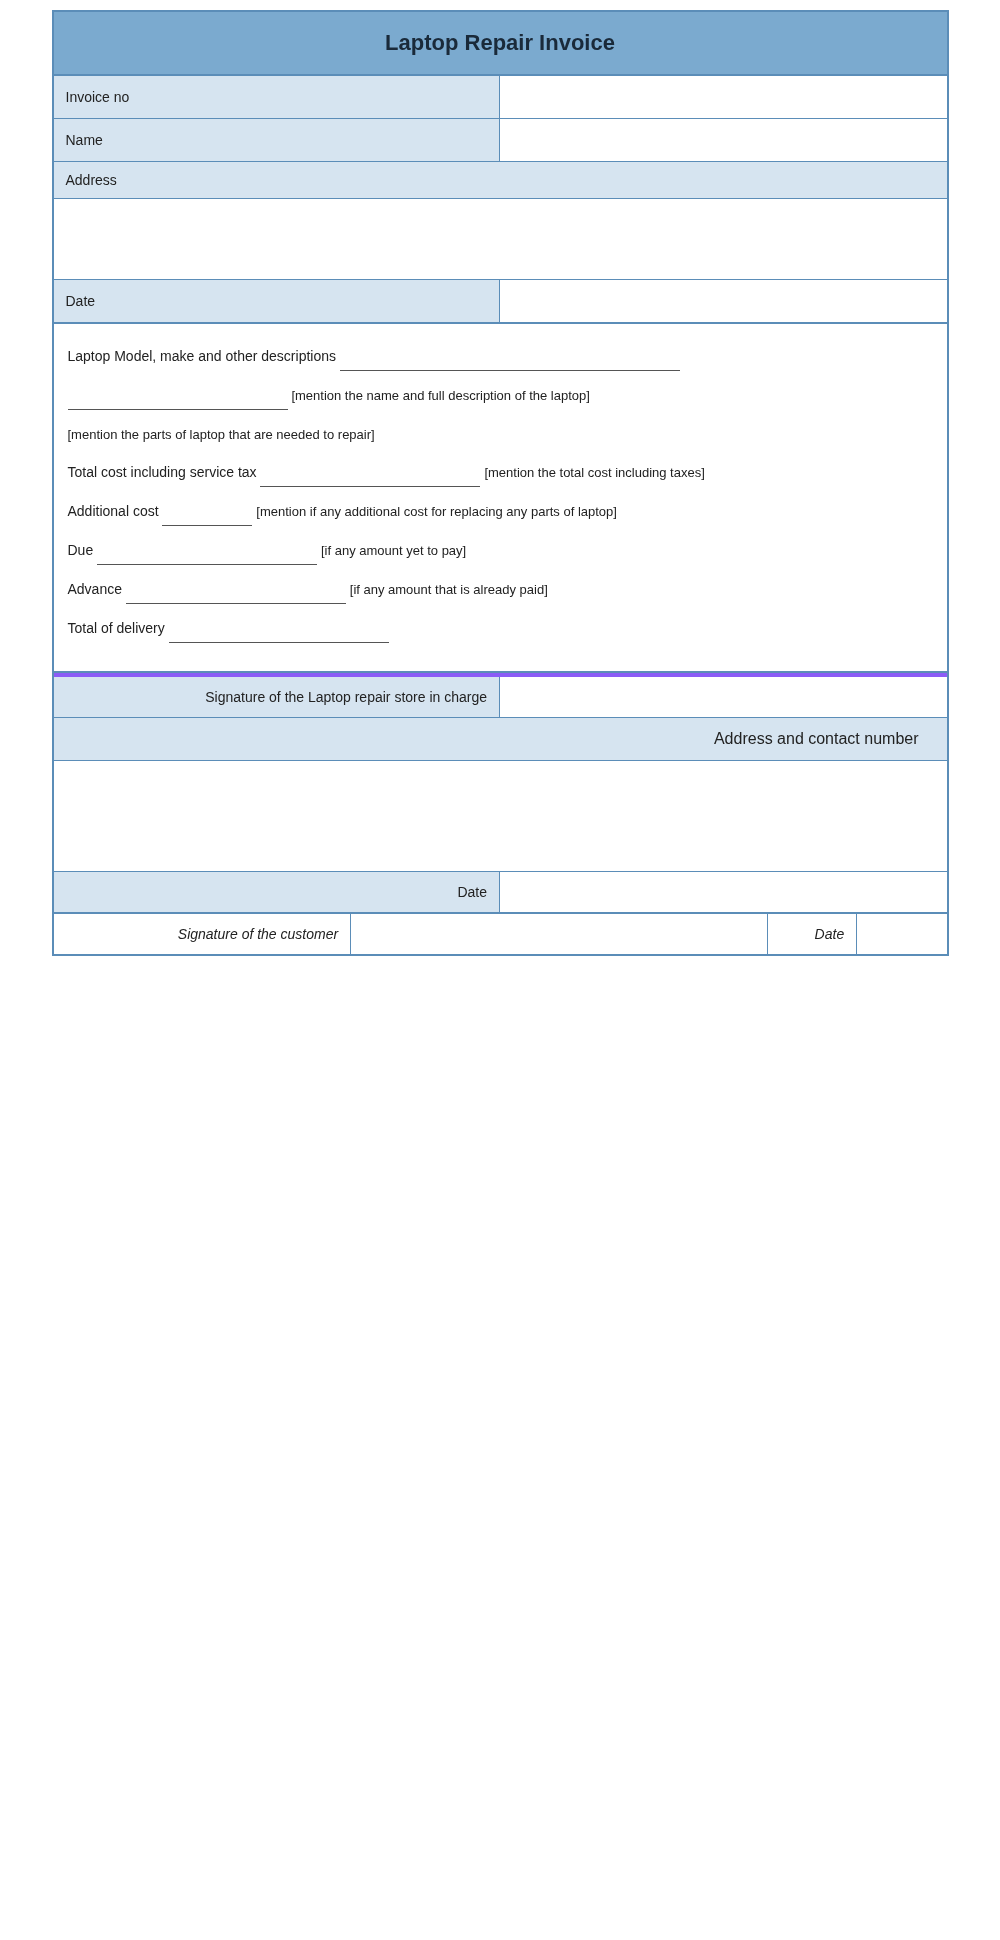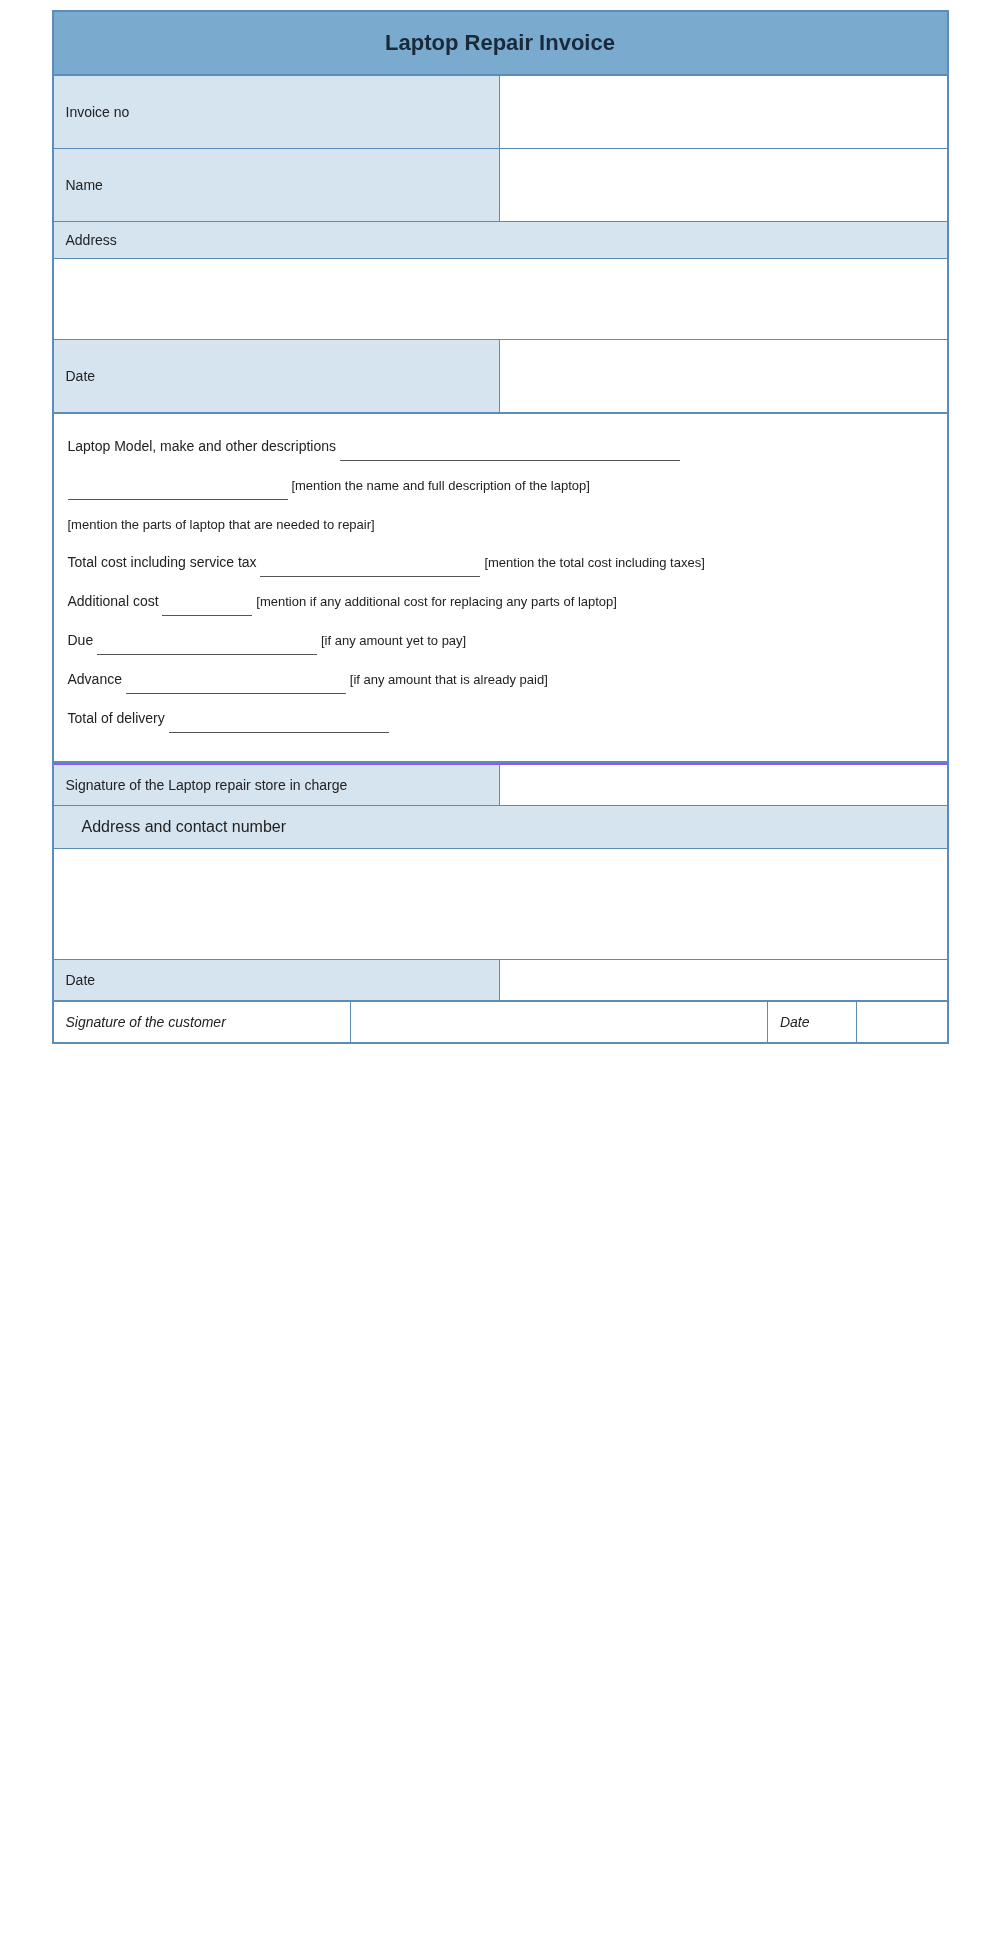--- a/index.html
+++ b/index.html
@@ -45,21 +45,21 @@
       display: flex;
       border-bottom: 1px solid #5b8db8;
     }
 
     .info-row:last-child {
       border-bottom: none;
     }
 
     .info-cell-label {
       background-color: #d6e4f0;
-      padding: 28px 12px;
+      padding: 13px 12px;
       width: 50%;
       border-right: 1px solid #5b8db8;
       font-size: 14px;
     }
 
     .info-cell-value {
       background-color: #fff;
       padding: 10px 12px;
       width: 50%;
       font-size: 14px;
@@ -126,21 +126,22 @@
       width: 90px;
     }
 
     .hint-text {
       font-size: 13px;
       color: #222;
     }
 
     
     .signature-section {
-      border-top: 2px solid #8b5cf6;
+      border-top: 4px solid #8b5cf6;
+      text-align: right;
     }
 
     .sig-row {
       display: flex;
       border-bottom: 1px solid #5b8db8;
     }
 
     .sig-row:last-child {
       border-bottom: none;
     }

